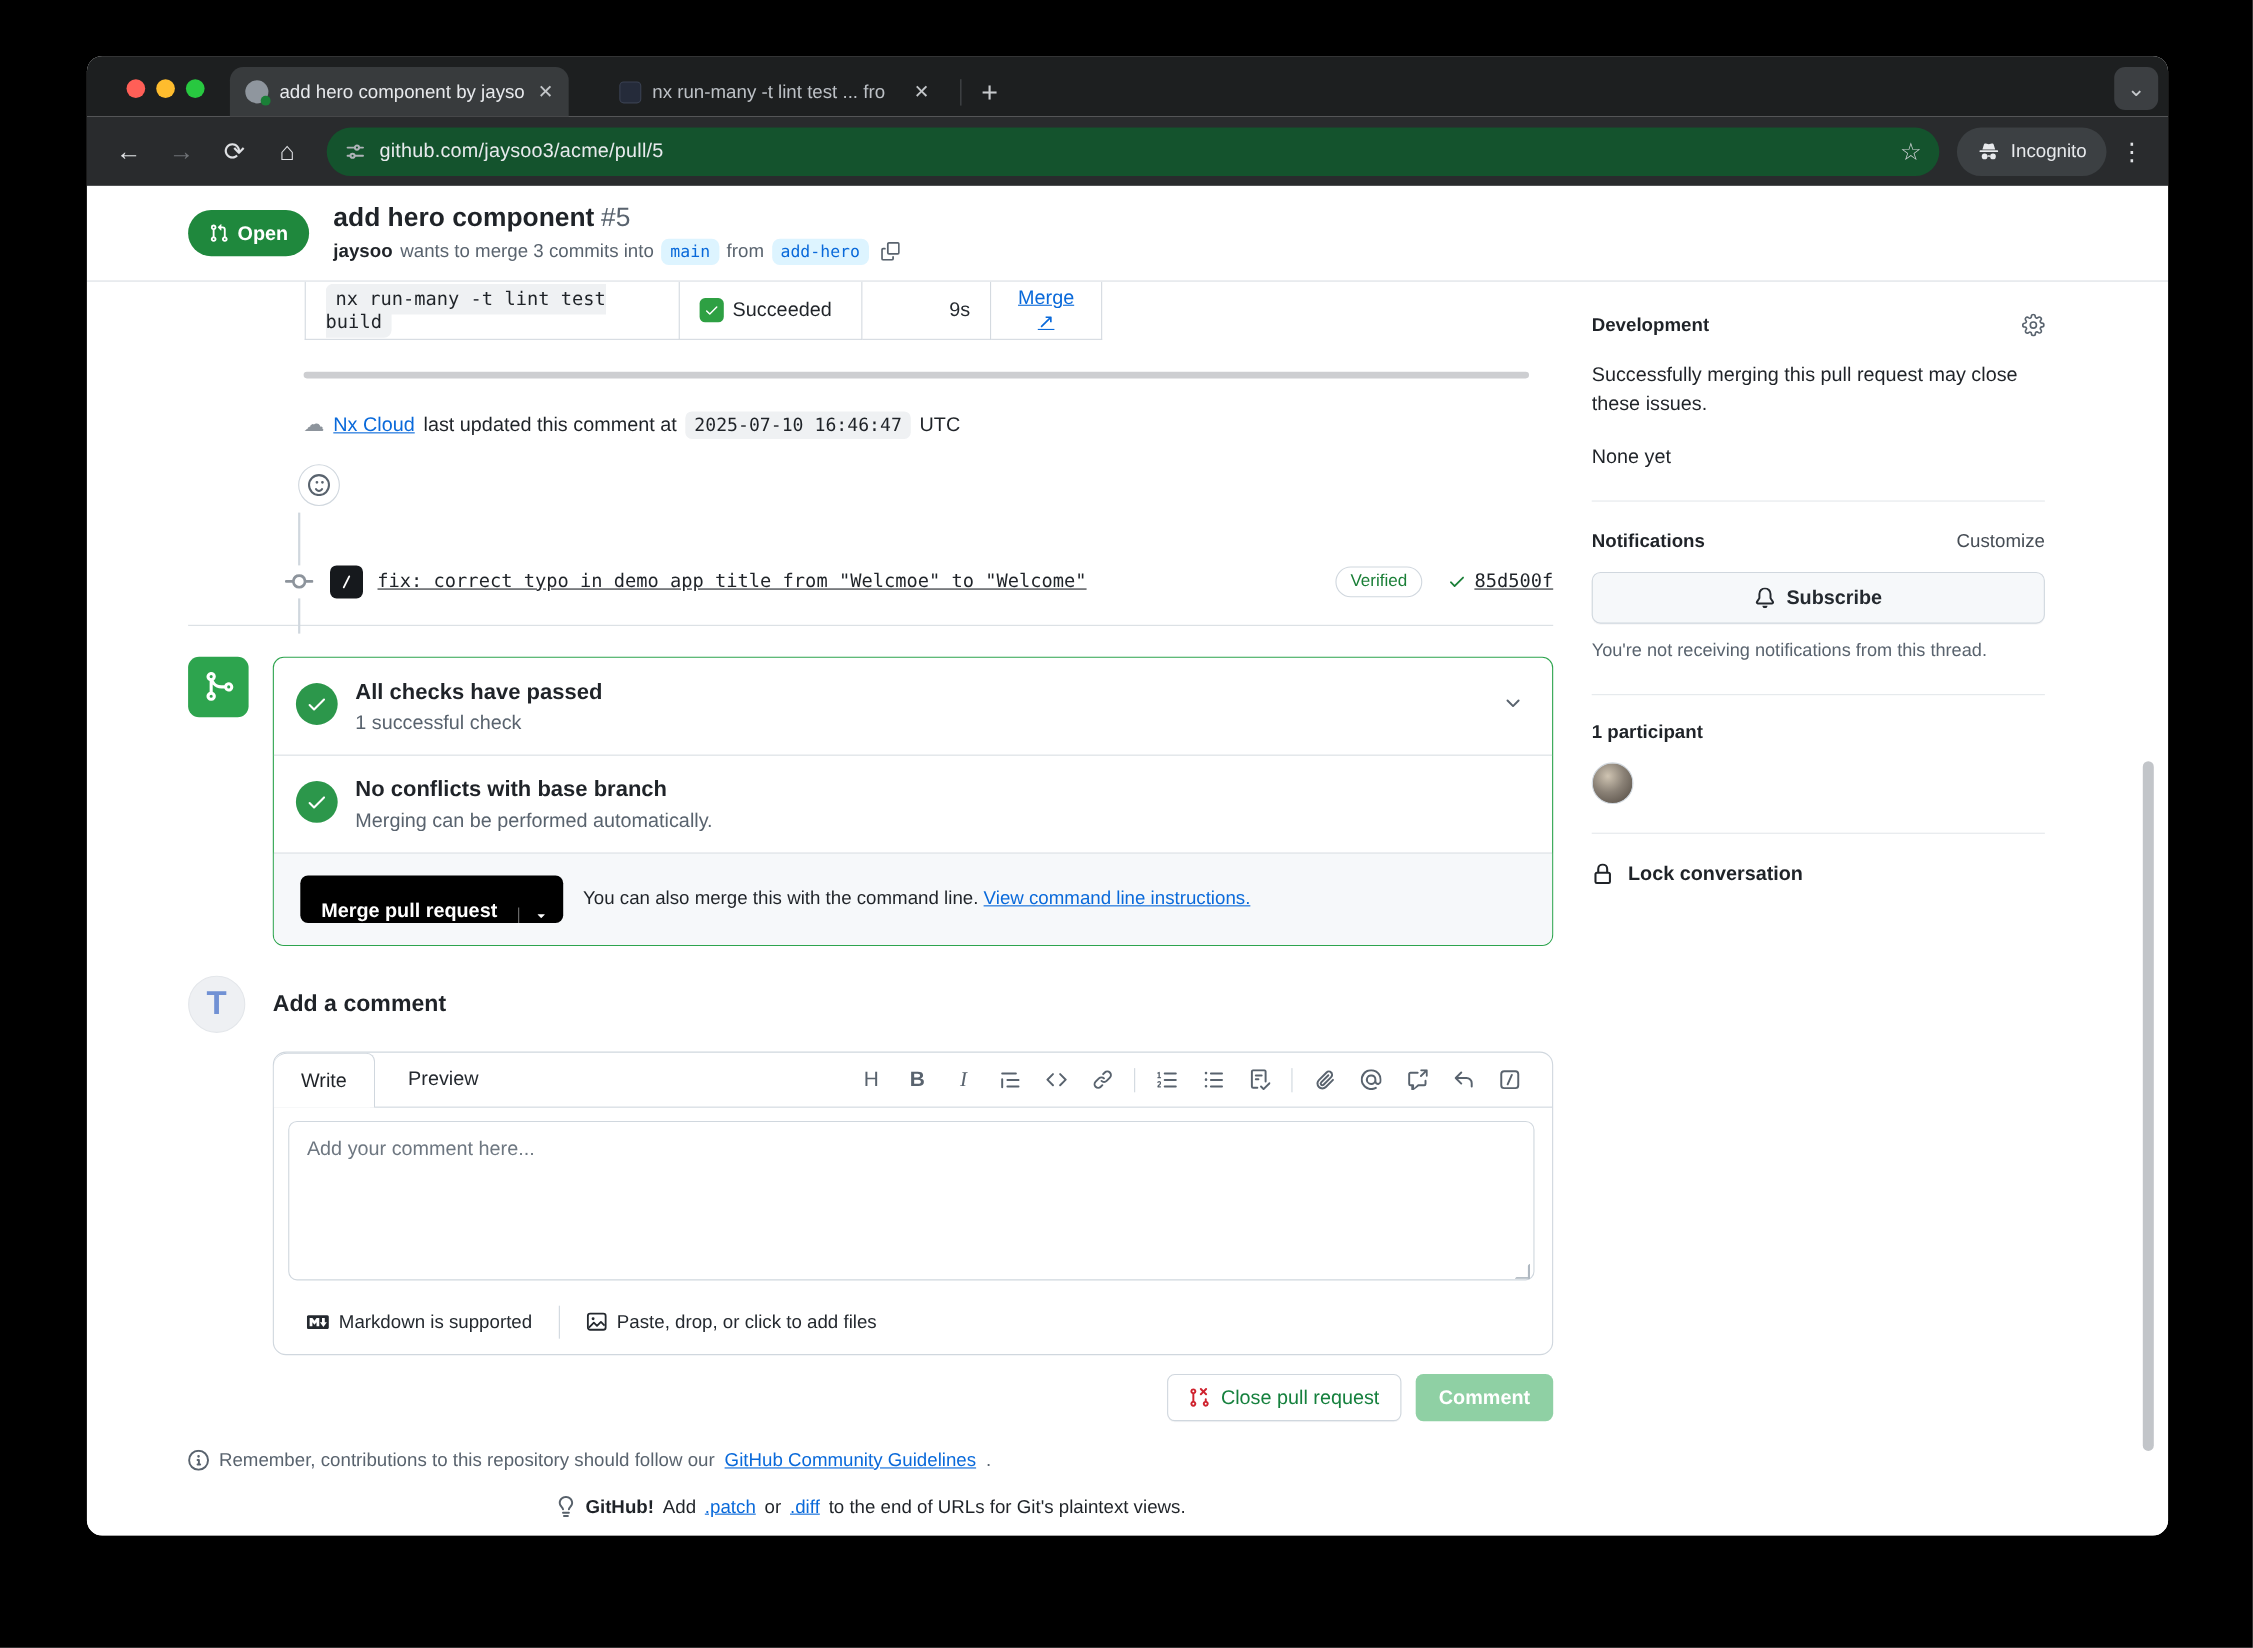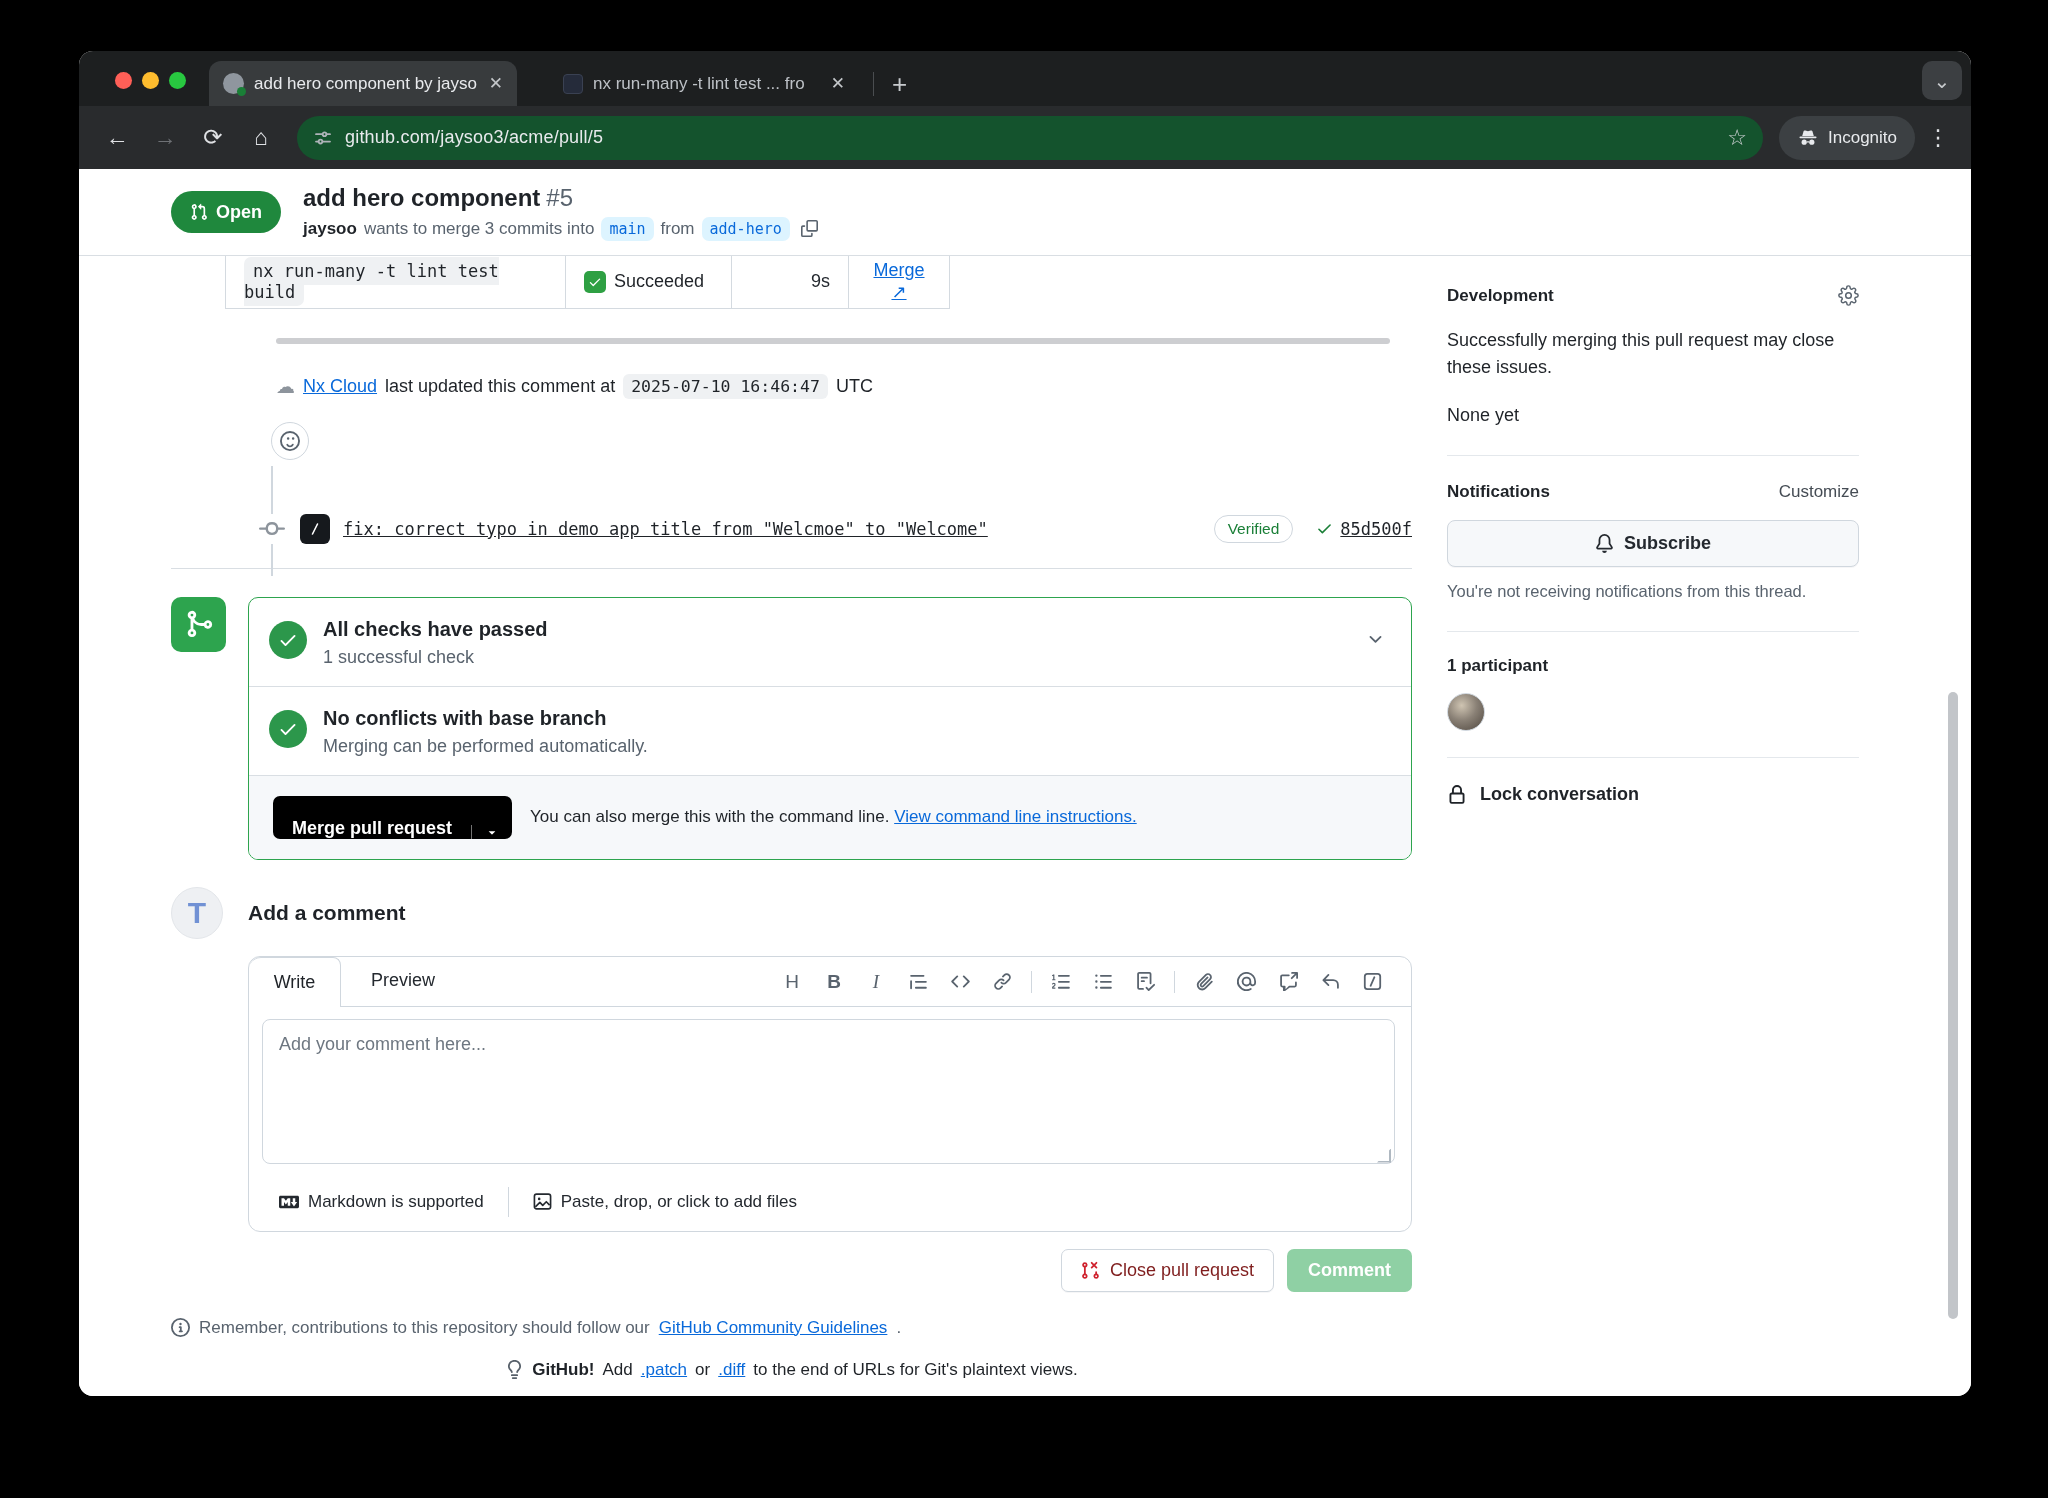--- a/index.html
+++ b/index.html
@@ -42,21 +42,21 @@
   .state-pill { background:#1f883d; color:#fff; border-radius:999px; height:42px; display:flex; align-items:center; gap:8px; padding:0 19px; font-size:18px; font-weight:bold; flex:0 0 auto; }
   .pr-head-text .line1 { font-size:24px; font-weight:bold; color:#1f2328; }
   .pr-head-text .line1 .num { color:#59636e; font-weight:normal; margin-left:6px; }
   .pr-head-text .line2 { font-size:17px; color:#59636e; margin-top:5px; display:flex; align-items:center; gap:7px; }
   .pr-head-text .line2 b { color:#1f2328; font-weight:bold; }
   .branch { background:#ddf4ff; color:#0969da; font-family:"DejaVu Sans Mono",monospace; font-size:15px; padding:3px 8px; border-radius:7px; }
   .copy-ic { color:#59636e; margin-left:4px; }
 
   .main-col { position:absolute; left:92px; top:87px; width:1241px; }
 
-  table.checks { border-collapse:collapse; margin-left:54px; }
+  table.checks { border-collapse:collapse; margin-left:106px; }
   table.checks td { border:1px solid #d4dae0; border-top:none; height:52px; font-size:18px; padding:0 18px; }
   .code-chip { background:#eff1f3; border-radius:7px; padding:4px 9px; font-size:17px; color:#1f2328; }
   .succ-cell { display:flex; align-items:center; gap:8px; }
   .succ-box { width:22px; height:22px; border-radius:5px; background:#2ea043; display:flex; align-items:center; justify-content:center; }
   td.dur { text-align:right; color:#24292f; width:117px; }
   td.view-cell { text-align:center; width:101px; }
   a.lnk { color:#0969da; text-decoration:underline; cursor:pointer; }
 
   .hscroll { margin:29px 0 0 105px; width:1114px; height:6px; border-radius:3px; background:#cdced1; }
 
@@ -108,21 +108,21 @@
   .ta-wrap { padding:12px 16px 10px 13px; }
   textarea.comment-ta { width:100%; height:145px; border:1px solid #d0d7de; border-radius:8px; resize:none; font-family:"Liberation Sans",sans-serif; font-size:18px; padding:14px 16px; color:#1f2328; outline:none; }
   textarea.comment-ta::placeholder { color:#6e7781; }
   .ta-grip { position:relative; }
   .ta-grip:after { content:""; position:absolute; right:20px; bottom:16px; width:12px; height:12px; border-right:2px solid #afb8c1; border-bottom:2px solid #afb8c1; clip-path:polygon(100% 0,100% 100%,0 100%); }
   .form-foot { height:52px; display:flex; align-items:center; padding:0 10px 6px 14px; gap:0; color:#24292f; font-size:17px; }
   .foot-item { display:flex; align-items:center; gap:9px; padding:0 16px; height:30px; }
   .foot-sep { width:1px; height:30px; background:#d0d7de; margin:0 8px; }
 
   .action-row { margin-top:17px; width:1241px; display:flex; justify-content:flex-end; gap:13px; }
-  .btn-close { height:43px; border:1px solid #d0d7de; border-radius:7px; background:#fff; display:flex; align-items:center; gap:10px; padding:0 19px; font-size:18px; color:#7f1d1d; box-shadow:0 1px 0 rgba(31,35,40,.04); }
+  .btn-close { height:43px; border:1px solid #d0d7de; border-radius:7px; background:#fff; display:flex; align-items:center; gap:10px; padding:0 19px; font-size:18px; color:#15803d; box-shadow:0 1px 0 rgba(31,35,40,.04); }
   .btn-comment { height:43px; border-radius:7px; background:#8fd0a4; color:#fff; font-weight:bold; font-size:18px; display:flex; align-items:center; padding:0 21px; }
 
   .note-line { margin-top:26px; display:flex; align-items:center; gap:9px; font-size:17px; color:#59636e; }
   .protip { margin-top:22px; width:1241px; display:flex; justify-content:center; align-items:center; gap:8px; font-size:17px; color:#1f2328; }
   .protip b { color:#1f2328; }
 
   
   .sidebar { position:absolute; left:1368px; top:116px; width:412px; font-size:17px; }
   .sb-head { display:flex; align-items:center; justify-content:space-between; font-weight:bold; color:#1f2328; font-size:17px; }
   .sb-body { margin-top:21px; line-height:1.5; color:#1f2328; font-size:18px; }

